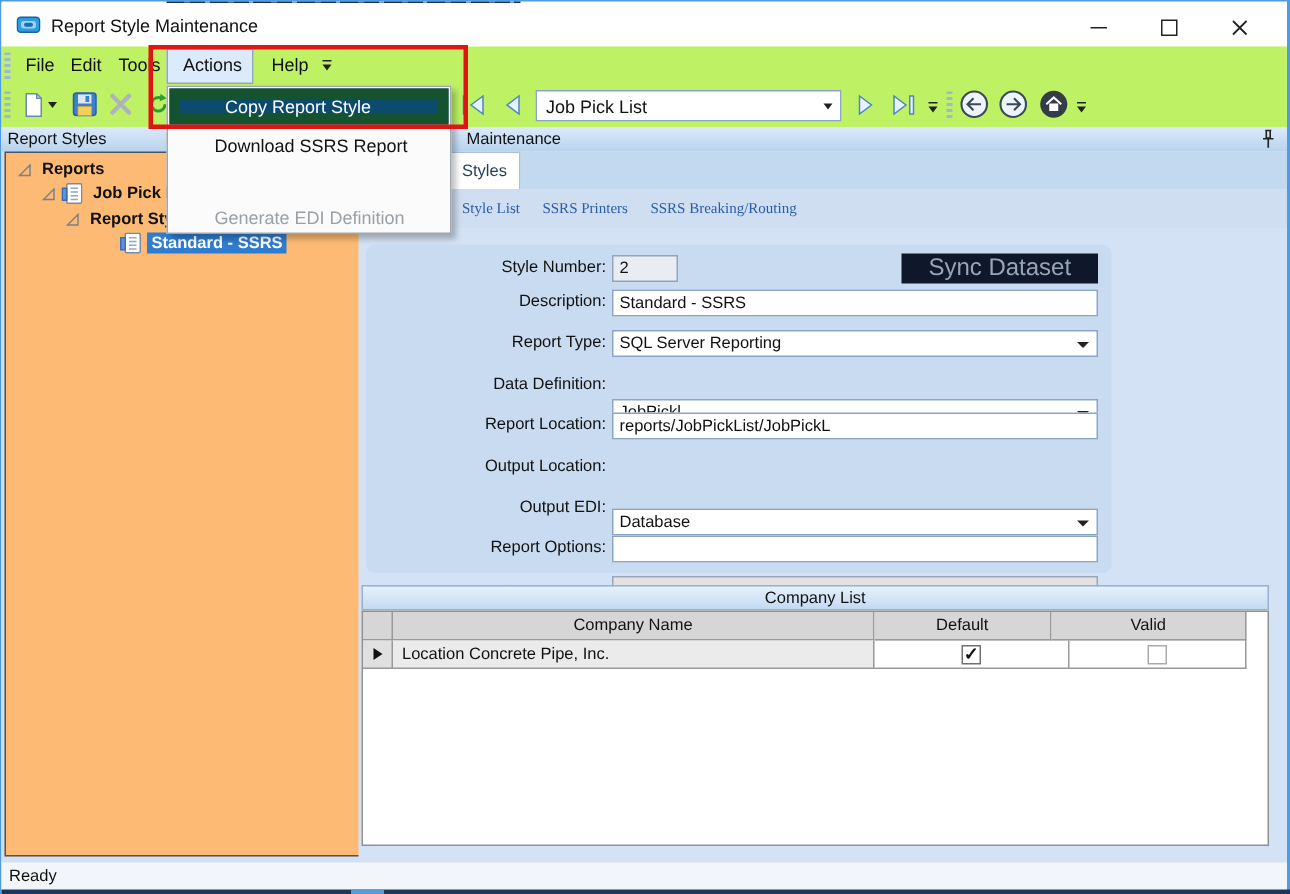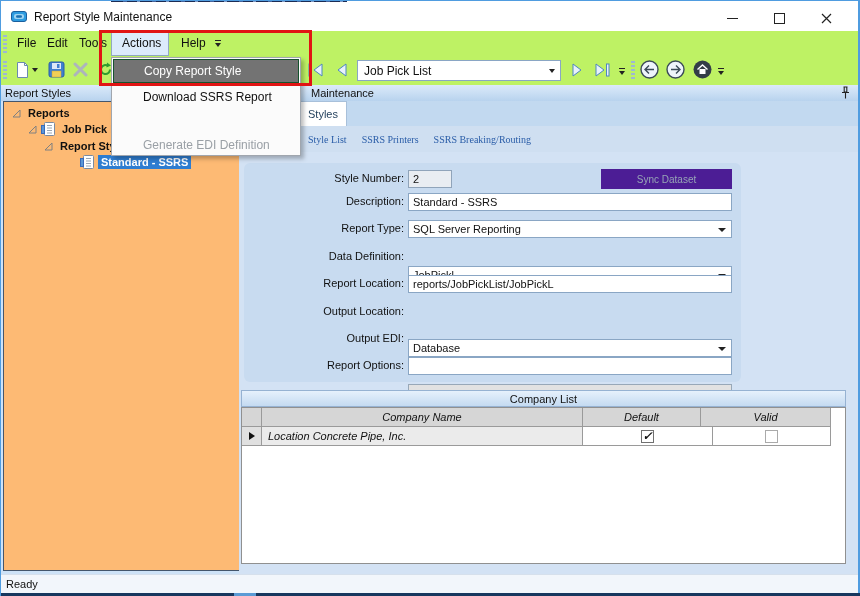--- a/index.html
+++ b/index.html
@@ -77,29 +77,29 @@
   .fctrl  { position:absolute; left:164px; }
   .tbox { height:18px; border:1px solid #8aa6c4; background:#fff; font-size:11px; color:#111;
           padding:0 4px; font-family:"Liberation Sans",sans-serif; }
   .tbox.small { width:44px; background:#e9edf2; border-color:#90a4ba; }
   .tbox.wide { width:324px; }
   .combo { width:324px; height:18px; border:1px solid #8aa6c4; background:#fff; position:relative;
            font-size:11px; color:#111; line-height:16px; padding-left:4px; }
   .combo .caret { position:absolute; right:5px; top:7px; width:0; height:0;
                   border-left:4px solid transparent; border-right:4px solid transparent; border-top:4px solid #222; }
   .combo.disabled { background:#e2e2e2; border-color:#98a8b8; }
-  .sync-btn { position:absolute; left:357px; top:-1px; width:131px; height:20px; background:#4c1d95;
-              color:#97a5b6; font-size:10px; display:flex; align-items:center; justify-content:center; }
+  .sync-btn { position:absolute; left:357px; top:-1px; width:131px; height:20px; background:#0f172a;
+              color:#97a5b6; font-size:16px; display:flex; align-items:center; justify-content:center; }
 
   
   .cl-header { position:absolute; left:2px; top:289px; width:605px; height:17px;
                background:linear-gradient(#e6f1fc,#c4daf1); border:1px solid #96b2d2;
                font-size:11px; color:#111; display:flex; align-items:center; justify-content:center; }
   .cl-grid { position:absolute; left:2px; top:306px; width:605px; height:157px; background:#fff; border:1px solid #909090; }
-  .cl-row { display:flex; height:19px;font-style:italic; }
+  .cl-row { display:flex; height:19px; }
   .cl-cell { border-right:1px solid #9a9a9a; border-bottom:1px solid #9a9a9a; font-size:11px; color:#111;
              display:flex; align-items:center; justify-content:center; overflow:hidden; }
   .cl-head .cl-cell { background:#d6d6d6; }
   .c-sel { width:20px; } .c-name { width:321px; } .c-valid { width:130px; } .c-def { width:118px; }
   .cl-data .c-sel { background:#e0e0e0; }
   .cl-data .c-name { background:#ebebeb; justify-content:flex-start; padding-left:6px; }
   .sel-arrow { width:0; height:0; border-top:4px solid transparent; border-bottom:4px solid transparent; border-left:6px solid #111; }
   .cbox { width:13px; height:13px; background:#fff; border:1px solid #707070; font-size:12px; font-weight:bold;
           line-height:11px; text-align:center; color:#111; }
   .cbox.off { border-color:#aaa; }
@@ -108,21 +108,21 @@
   .statusbar { position:absolute; left:0; top:573px; width:857px; height:19px; background:#f2f6fb;
                border-top:1px solid #d6e0ec; font-size:11px; color:#111; line-height:18px; padding-left:5px; }
   .bottom-edge { position:absolute; left:0; top:592px; width:860px; height:4px; background:#17375e; }
   .bottom-accent { position:absolute; left:233px; top:592px; width:22px; height:4px; background:#5b9bd5; }
 
   
   .popup { position:absolute; left:110px; top:56px; width:190px; height:99px; background:#fbfbfb;
            border:1px solid #a0a6ae; box-shadow:3px 3px 4px rgba(0,0,0,.25); z-index:40; }
   .pitem { position:absolute; left:1px; width:186px; height:24px; font-size:12px; color:#111;
            display:flex; align-items:center; padding-left:30px; }
-  .pitem.hl { left:1px; background:#737373; border:1px solid #14532d; color:#fff; }
+  .pitem.hl { left:1px; background:#0c4a6e; border:7px solid #14532d; color:#fff; }
   .pitem.dis { color:#9aa0a6; }
 
   
   .red-rect { position:absolute; left:98px; top:29px; width:213px; height:56px; border:3px solid #e11414; z-index:50; }
 
   svg { display:block; }
 </style>
 </head>
 <body>
 

